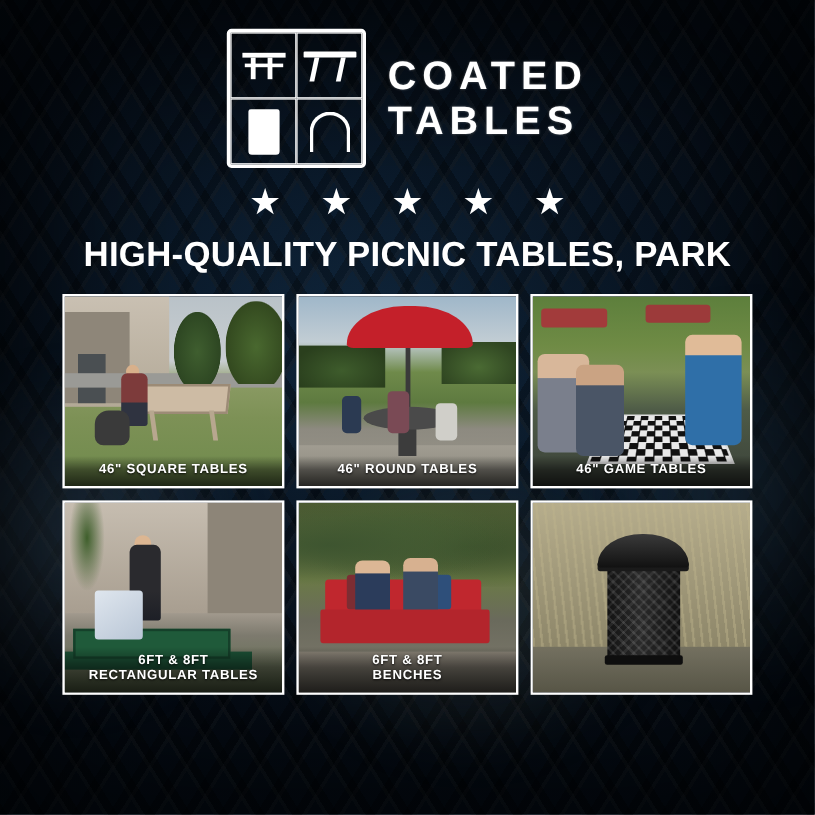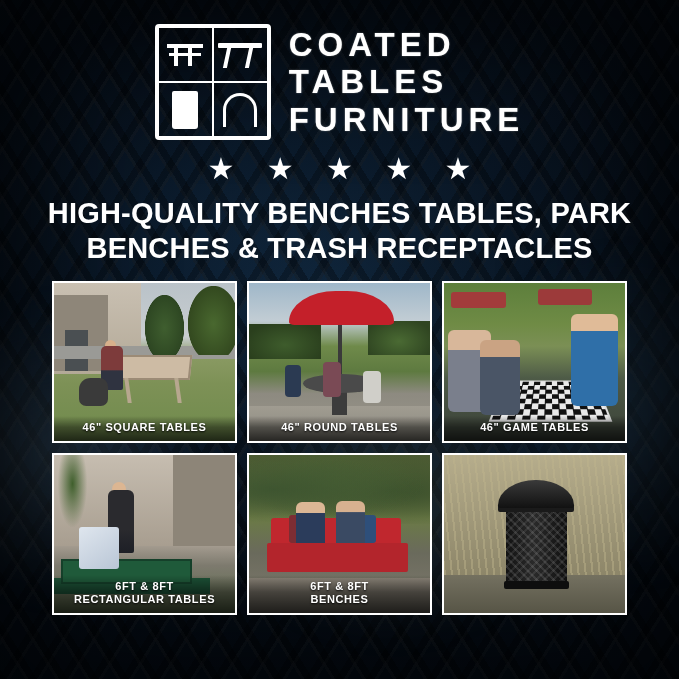--- a/index.html
+++ b/index.html
@@ -322,29 +322,27 @@
         <div class="logo-cell">
           <span class="ic-trash"></span>
         </div>
         <div class="logo-cell">
           <span class="ic-arch"></span>
         </div>
       </div>
       <div class="logo-words">
         <div class="logo-word">COATED</div>
         <div class="logo-word">TABLES</div>
-        <div class="logo-word">FURNITURE</div>
       </div>
     </div>
 
     <div class="stars">★ ★ ★ ★ ★</div>
 
     <div class="headline">
-      <div>HIGH-QUALITY BENCHES TABLES, PARK</div>
-      <div>BENCHES &amp; TRASH RECEPTACLES</div>
+      <div>HIGH-QUALITY PICNIC TABLES, PARK</div>
     </div>
 
     <div class="grid">
 
       <div class="cardwrap">
         <div class="card">
           <div class="scene s1">
             <div class="bldg"></div>
               <div class="bldg2"></div>
               <div class="door"></div>

